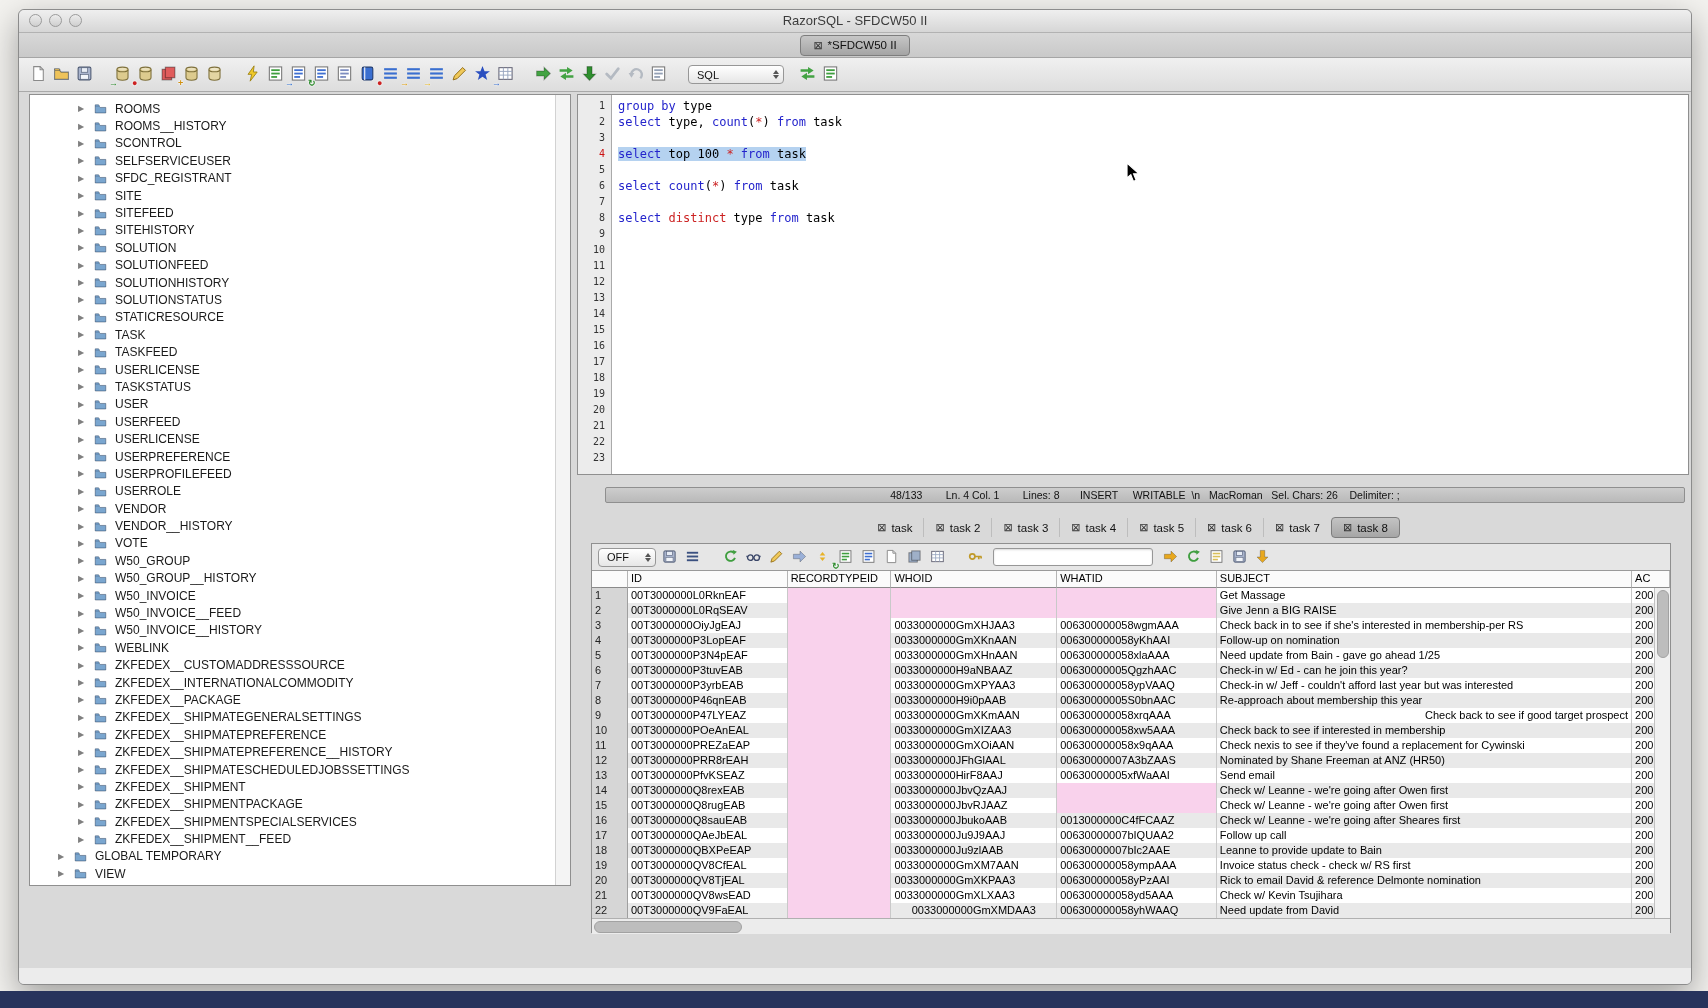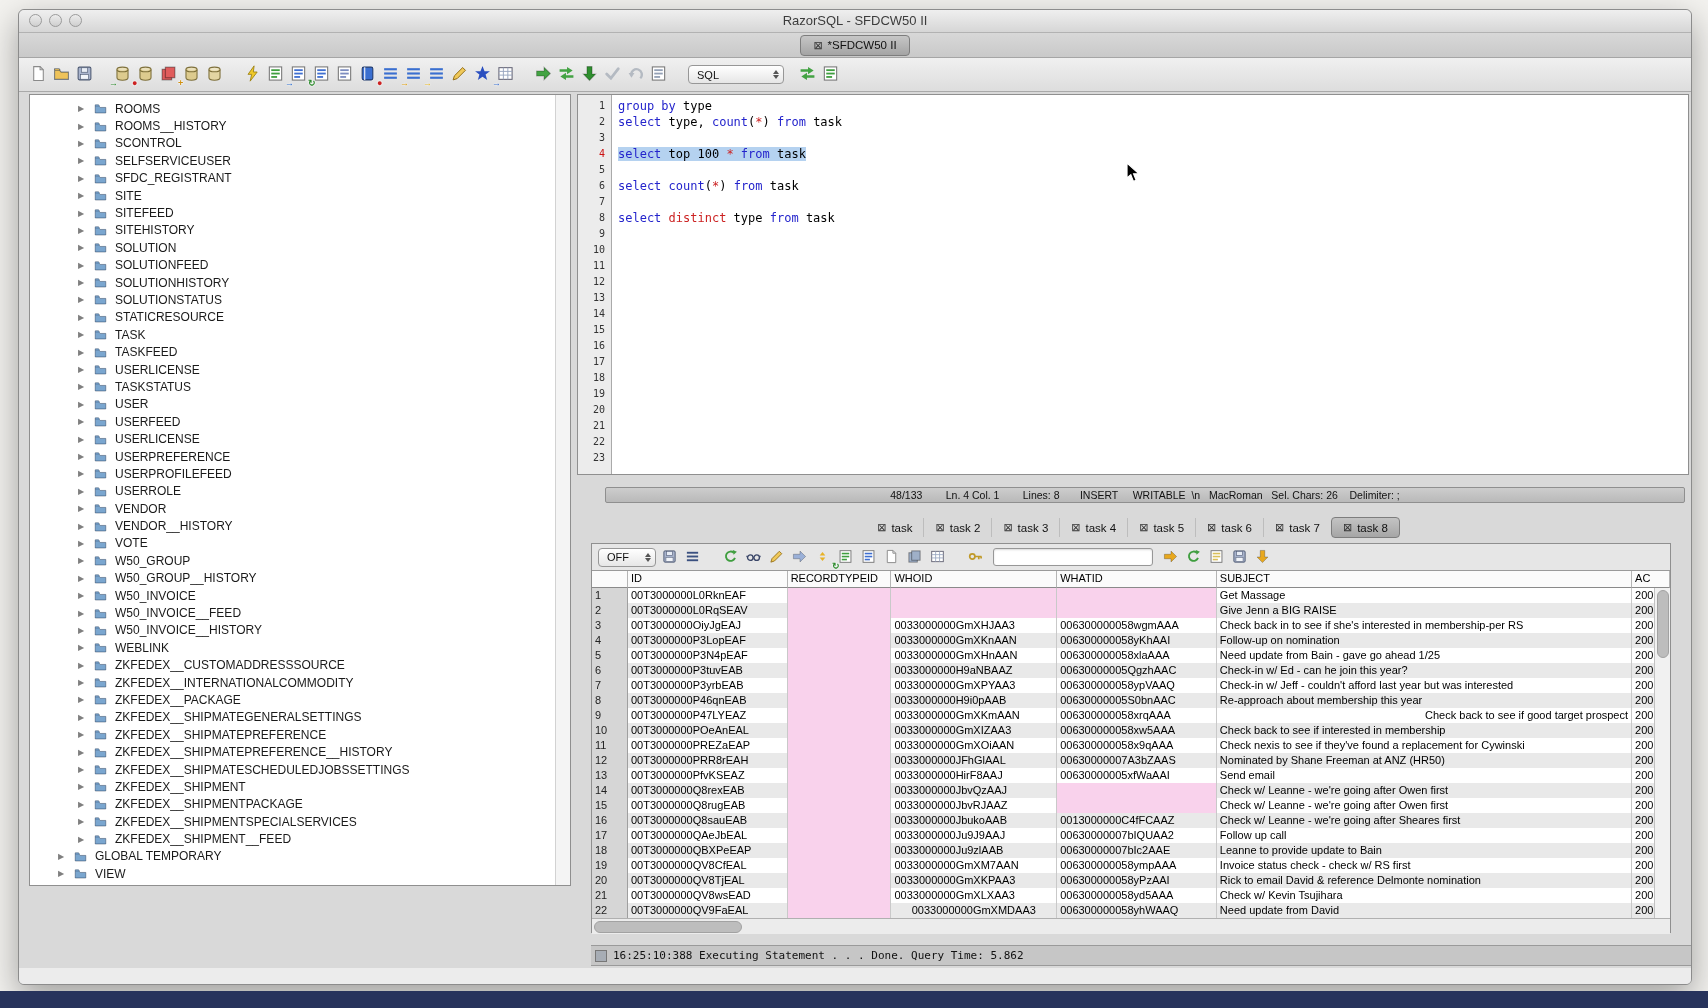--- a/index.html
+++ b/index.html
@@ -1147,24 +1147,20 @@
             </div>
           <div class="grid-vscroll">
               <div class="thumb"></div>
             </div>
         </div>
         <div class="grid-hscroll">
             <div class="thumb"></div>
           </div>
       </div>
 
-      <div class="bottom-status">
-        <span class="sq"></span>
-        <span>16:25:10:388 Executing Statement . . . Done. Query Time: 5.862</span>
-      </div>
       <div class="footer-strip"></div>
     </div>
   </div>
 
   <div class="cursor">
     <svg width="15" height="22" viewBox="0 0 15 22">
         <path d="M1 1 L1 16 L4.8 12.8 L7.4 19.4 L10.2 18.2 L7.6 11.8 L13 11.8 Z" fill="#000" stroke="#fff" stroke-width="1.2"></path>
       </svg>
   </div>
   <div class="dock-strip"></div>

